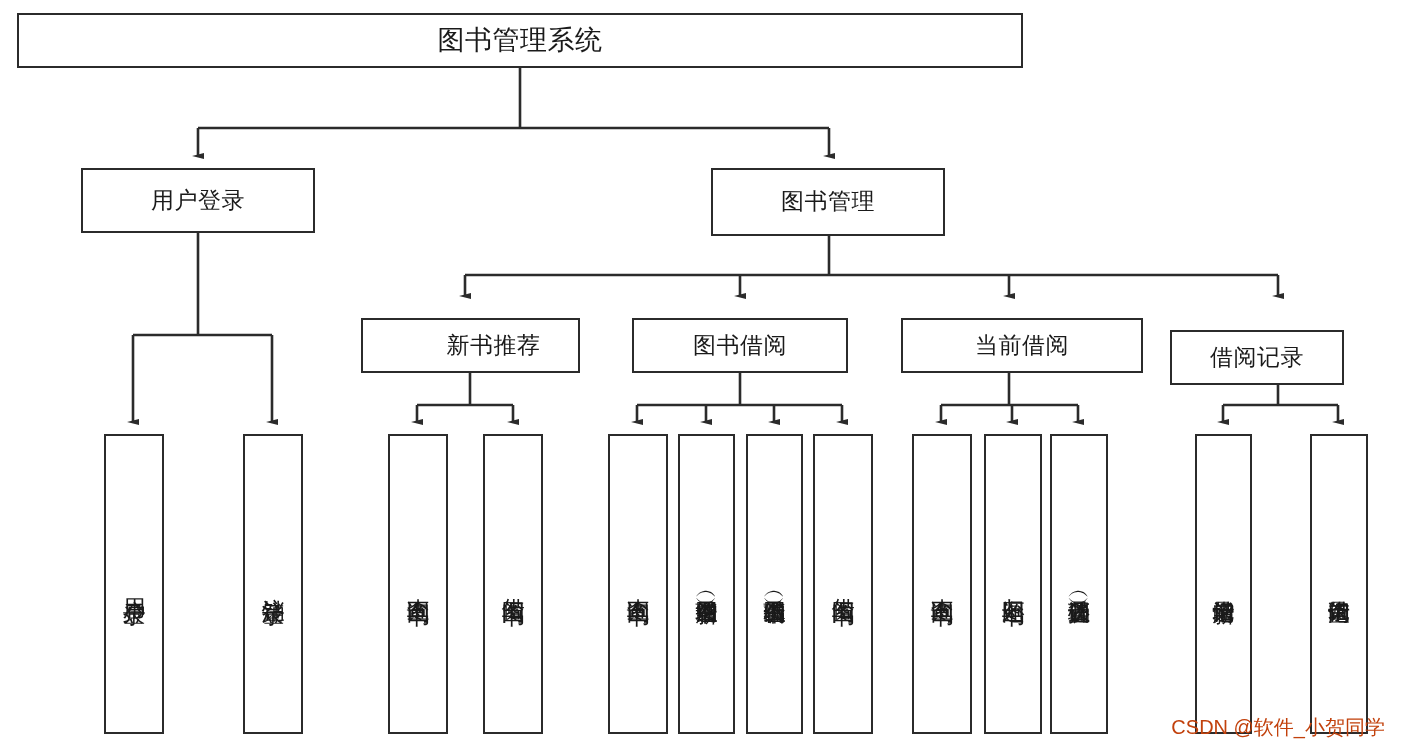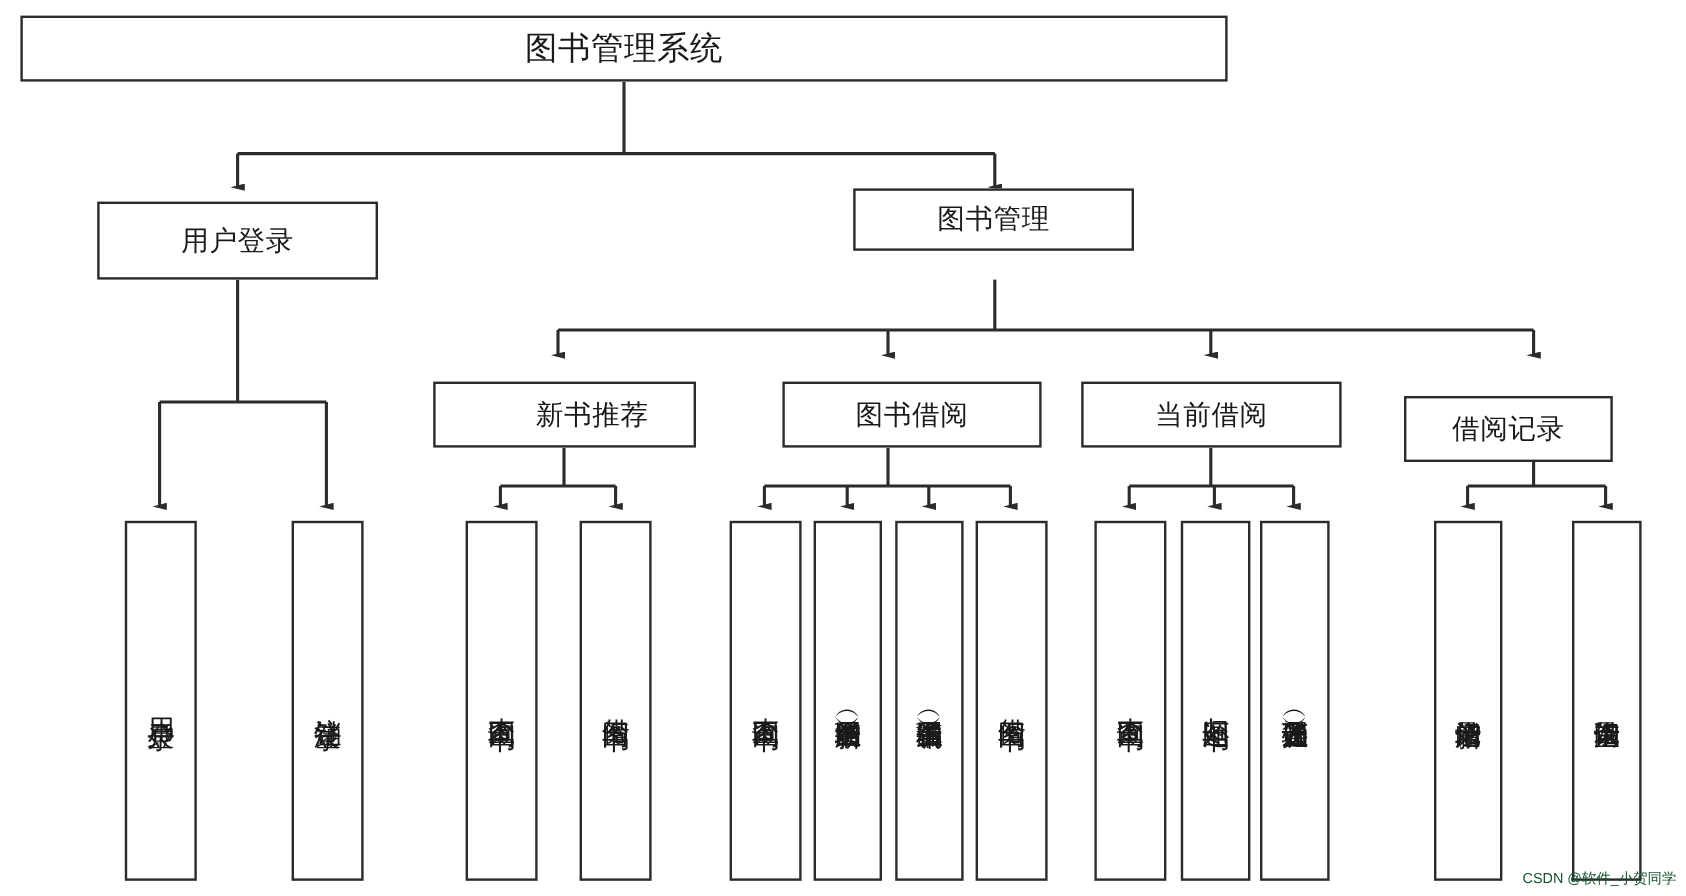--- a/index.html
+++ b/index.html
@@ -59,24 +59,24 @@
     line-height: 1.1;
     letter-spacing: 2px;
     white-space: nowrap;
   }
   .node.v.tight .label {
     font-size: 22px;
     letter-spacing: 0px;
   }
   #watermark {
     position: absolute;
-    right: 8px;
+    right: 20px;
     bottom: 6px;
-    font-size: 12px;
-    color: #14532d;
+    font-size: 20px;
+    color: #c2410c;
     z-index: 5;
     white-space: nowrap;
     font-family: "Liberation Sans", "DejaVu Sans", sans-serif;
   }
 </style>
 </head>
 <body>
 
 <div id="diagram">
 
@@ -130,31 +130,31 @@
     </g>
   </svg>
 
   <div class="node root h" style="left:17px; top:13px; width:1006px; height:55px;">
     <span class="label">图书管理系统</span>
   </div>
 
   <div class="node h" style="left:81px; top:168px; width:234px; height:65px;">
     <span class="label">用户登录</span>
   </div>
-  <div class="node h" style="left:711px; top:157px; width:234px; height:52px;">
+  <div class="node h" style="left:711px; top:168px; width:234px; height:68px;">
     <span class="label">图书管理</span>
   </div>
 
   <div class="node h" style="left:361px; top:318px; width:219px; height:55px;padding-left:46px;">
     <span class="label">新书推荐</span>
   </div>
-  <div class="node h" style="left:632px; top:318px; width:216px; height:55px;margin-left:20px;">
+  <div class="node h" style="left:632px; top:318px; width:216px; height:55px;">
     <span class="label">图书借阅</span>
   </div>
-  <div class="node h" style="left:901px; top:318px; width:217px; height:55px;">
+  <div class="node h" style="left:901px; top:318px; width:242px; height:55px;">
     <span class="label">当前借阅</span>
   </div>
   <div class="node h" style="left:1170px; top:330px; width:174px; height:55px;">
     <span class="label">借阅记录</span>
   </div>
 
   <div class="node v" style="left:104px; top:434px; width:60px; height:300px;">
     <span class="label">用户登录</span>
   </div>
   <div class="node v" style="left:243px; top:434px; width:60px; height:300px;">

